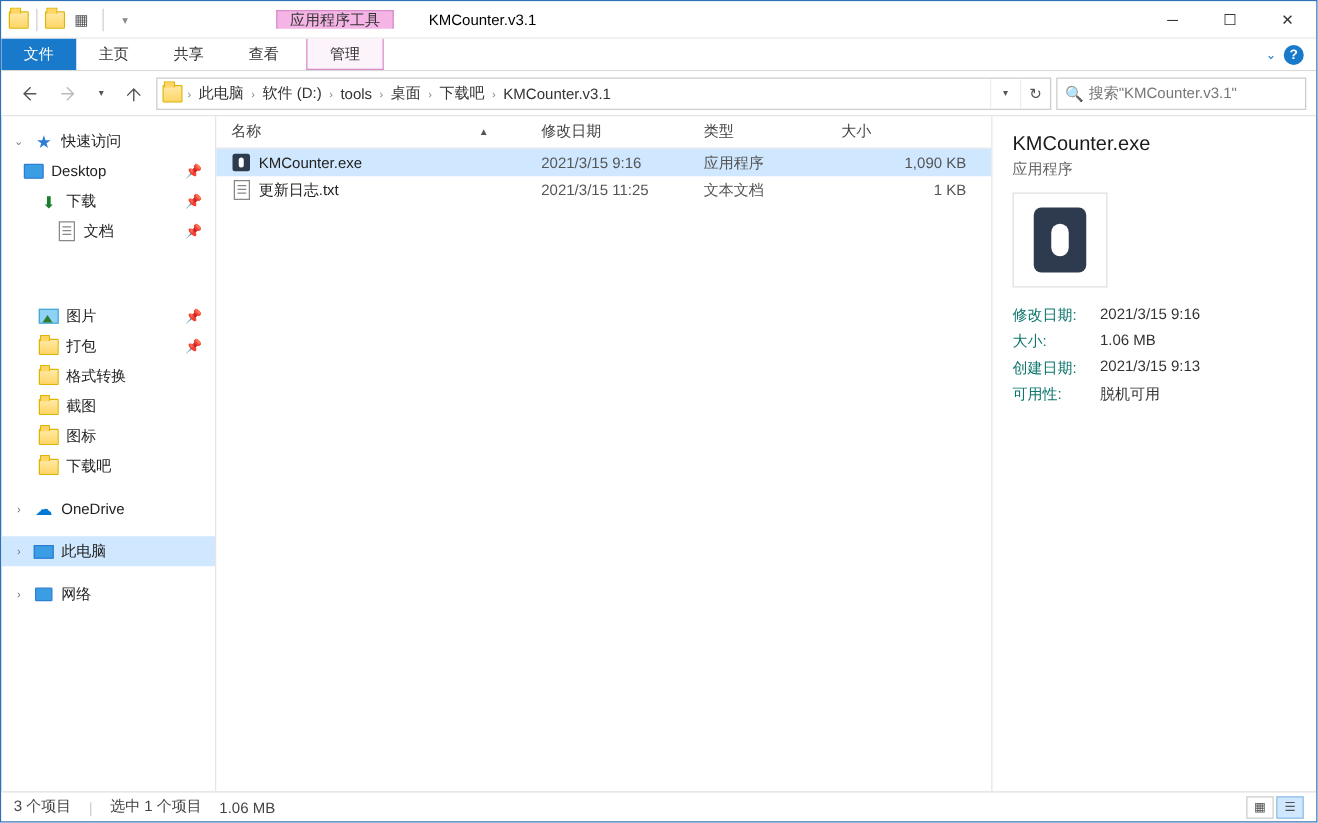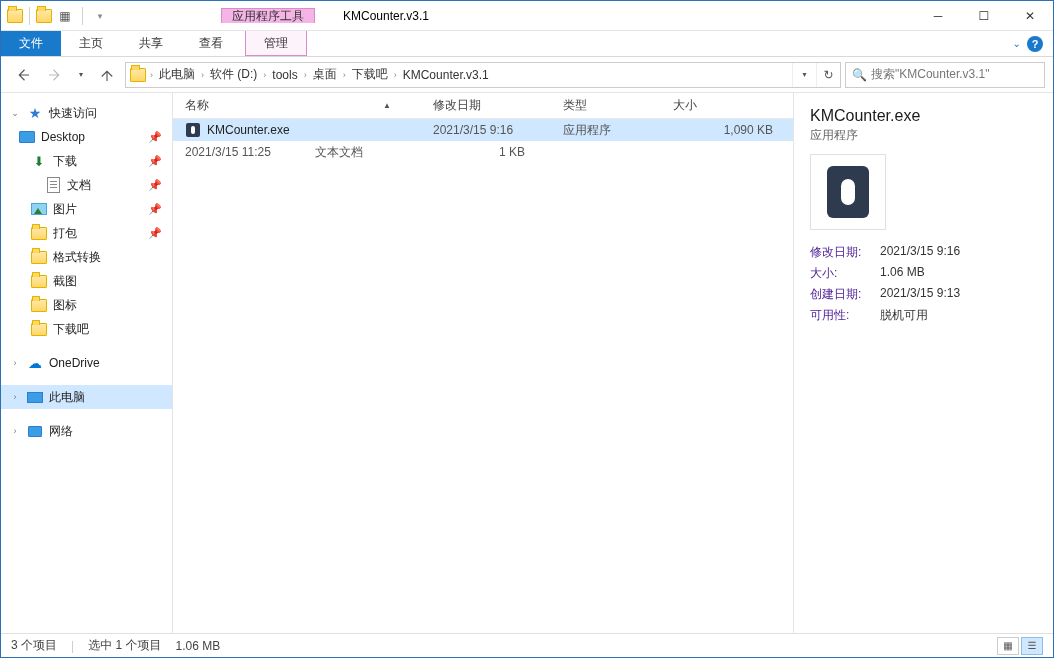--- a/index.html
+++ b/index.html
@@ -90,21 +90,21 @@
 .ficon-ini::before{content:"";position:absolute;top:2px;left:2px;width:6px;height:6px;border:1px solid #888;border-radius:50%;}
 
 
 .details { width:260px; border-left:1px solid #e5e5e5; padding:14px 16px; color:#333;}
 .details-title { font-size:16px; color:#1a1a1a; margin-bottom:2px;}
 .details-sub { color:#666; margin-bottom:10px;}
 .preview-box { width:76px; height:76px; border:1px solid #e0e0e0; display:flex; align-items:center; justify-content:center; margin-bottom:14px;}
 .preview-icon { width:42px; height:52px; background:#2e3b4e; border-radius:6px; display:flex; align-items:center; justify-content:center;}
 .preview-icon::after{content:"";width:14px;height:26px;background:#fff;border-radius:7px;}
 .meta-row { display:flex; margin-bottom:4px;}
-.meta-label { width:70px; color:#4c1d95;}
+.meta-label { width:70px; color:#0f766e;}
 .meta-val { color:#333;}
 
 
 .statusbar { height:24px; border-top:1px solid #e0e0e0; display:flex; align-items:center; padding:0 10px; gap:14px; color:#444; background:#fff;}
 .statusbar .sep { color:#ccc;}
 .status-right { margin-left:auto; display:flex; gap:2px;}
 .view-btn { width:22px; height:18px; border:1px solid #ccc; display:flex; align-items:center; justify-content:center; font-size:10px; color:#555;}
 .view-btn.active { background:#cfe8ff; border-color:#8fbde8;}
 </style>
 </head>
@@ -214,21 +214,21 @@
           <span>下载</span>
           <span class="pin">📌</span>
         </div>
         <div class="side-item" style="padding-left: 44px;">
           <span class="side-icon">
             <span class="icon-doc"></span>
           </span>
           <span>文档</span>
           <span class="pin">📌</span>
         </div>
-        <div class="side-item" style="padding-left: 30px;">
+        <div class="side-item" style="padding-left: 30px; margin-top: 44px;">
           <span class="side-icon">
             <span class="icon-pic"></span>
           </span>
           <span>图片</span>
           <span class="pin">📌</span>
         </div>
         <div class="side-item" style="padding-left: 30px;">
           <span class="side-icon">
             <span class="icon-folder"></span>
           </span>
@@ -300,20 +300,26 @@
             <span class="ficon">
               <span class="ficon-exe"></span>
             </span>
             <span>KMCounter.exe</span>
           </div>
           <div class="cdate">2021/3/15 9:16</div>
           <div class="ctype">应用程序</div>
           <div class="csize">1,090 KB</div>
         </div>
         <div class="row">
+          <div class="cname">
+            <span class="ficon">
+              <span class="ficon-txt"></span>
+            </span>
+            <span>更新日志.txt</span>
+          </div>
           <div class="cdate">2021/3/15 11:25</div>
           <div class="ctype">文本文档</div>
           <div class="csize">1 KB</div>
         </div>
       </div>
   </div>
 
   <div class="details">
     <div class="details-title">KMCounter.exe</div>
     <div class="details-sub">应用程序</div>

